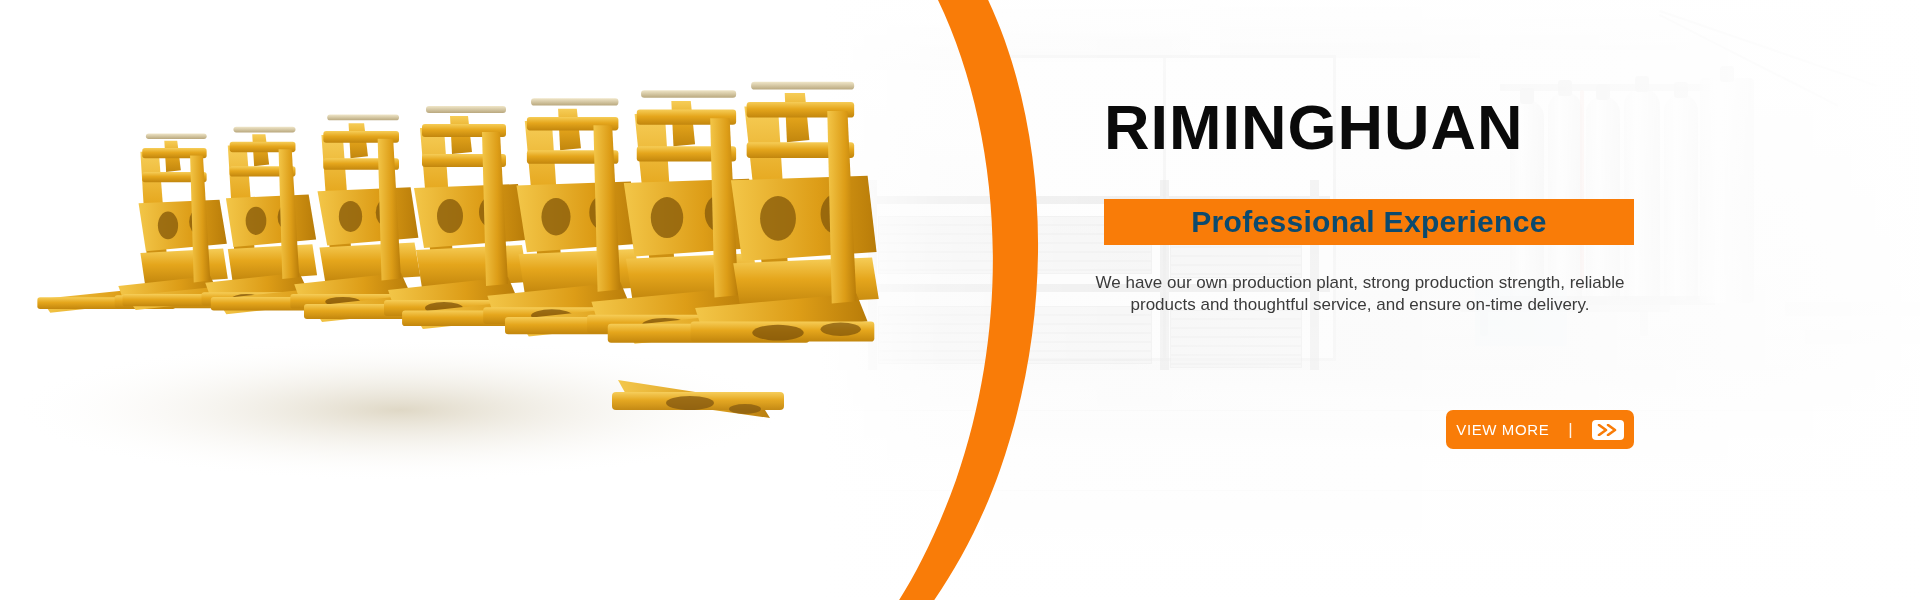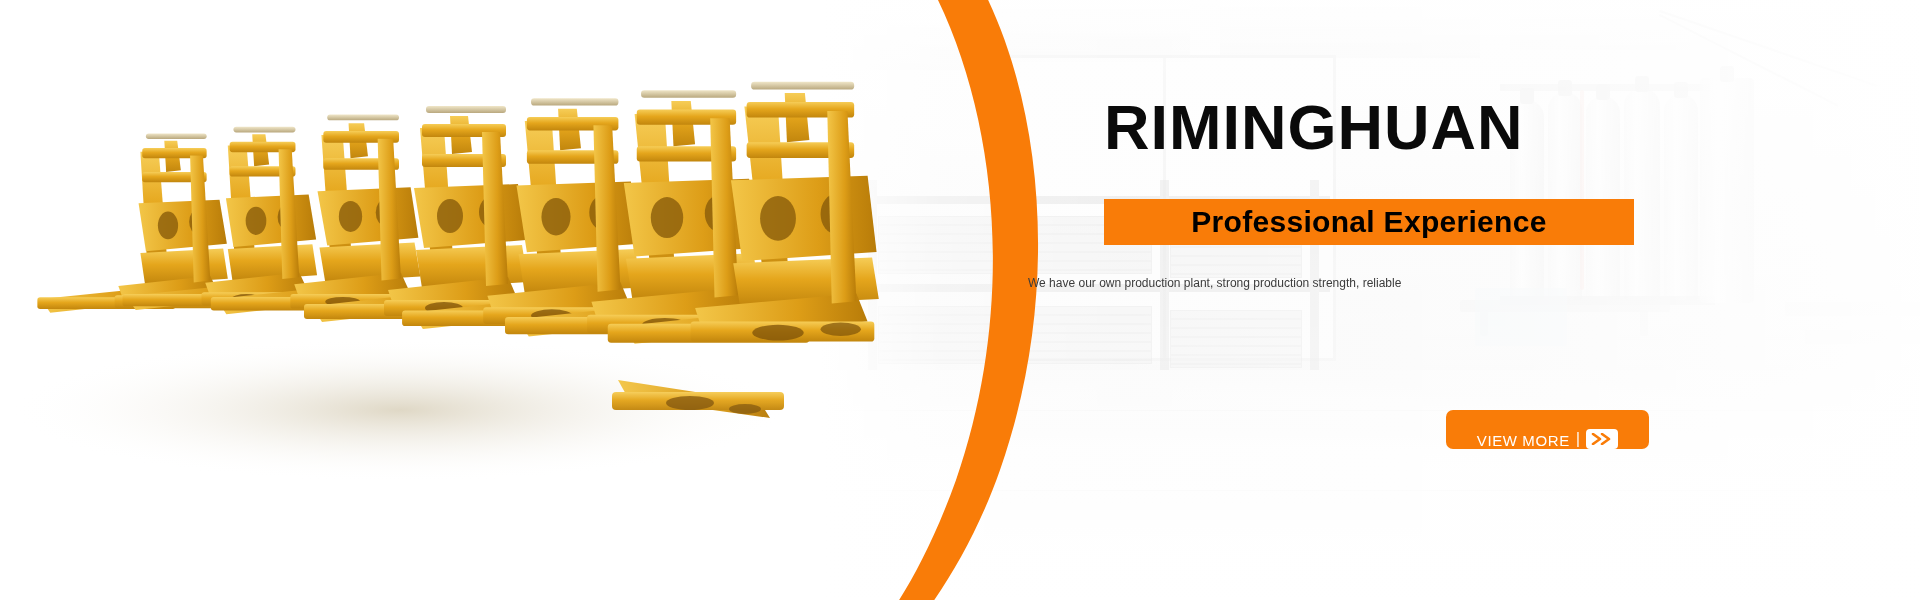--- a/index.html
+++ b/index.html
@@ -69,26 +69,26 @@
   .arc{position:absolute;left:760px;top:-40px;width:340px;height:690px;pointer-events:none;}
 
   
   .photo-left{position:absolute;left:0;top:0;width:900px;height:600px;overflow:hidden;}
 
   
   .content{position:absolute;left:1020px;top:0;width:680px;height:600px;}
   .title{position:absolute;left:84px;top:96px;width:540px;
     font-size:63px;line-height:1;font-weight:bold;color:#0a0a0a;letter-spacing:1px;white-space:nowrap;}
   .subbar{position:absolute;left:84px;top:199px;width:530px;height:46px;background:#f97c08;}
-  .subbar span{display:block;text-align:center;line-height:46px;color:#000000;font-size:30px;font-weight:bold;letter-spacing:.3px;}
-  .para{position:absolute;left:8px;top:272px;width:664px;text-align:left;
-    font-size:12px;line-height:22px;color:#3b3b3b;}
+  .subbar span{display:block;text-align:center;line-height:46px;color:#0c4a6e;font-size:30px;font-weight:bold;letter-spacing:.3px;}
+  .para{position:absolute;left:8px;top:272px;width:664px;text-align:center;
+    font-size:17px;line-height:22px;color:#3b3b3b;}
   .para div{white-space:nowrap;}
-  .btn{position:absolute;left:426px;top:410px;width:203px;height:39px;background:#f97c08;border-radius:7px;
-    display:flex;align-items:flex-end;justify-content:center;gap:6px;cursor:pointer;}
+  .btn{position:absolute;left:426px;top:410px;width:188px;height:39px;background:#f97c08;border-radius:7px;
+    display:flex;align-items:center;justify-content:center;gap:19px;cursor:pointer;}
   .btn .lbl{color:#fff;font-size:15px;letter-spacing:.6px;}
   .btn .sep{color:#fff;font-size:17px;opacity:.9;}
   .btn .chev{width:32px;height:20px;background:#fff;border-radius:4px;display:flex;align-items:center;justify-content:center;}
   .btn .chev svg{display:block;}
 </style>
 </head>
 <body>
 
 <div class="banner">
 
@@ -330,20 +330,21 @@
   <div class="content">
 
     <div class="title">RIMINGHUAN</div>
 
     <div class="subbar">
       <span>Professional Experience</span>
     </div>
 
     <div class="para">
       <div>We have our own production plant, strong production strength, reliable</div>
+      <div>products and thoughtful service, and ensure on-time delivery.</div>
     </div>
 
     <div class="btn">
       <span class="lbl">VIEW MORE</span>
       <span class="sep">|</span>
       <span class="chev">
         <svg width="22" height="12" viewBox="0 0 22 12">
           <path d="M2 1 L9 6 L2 11" fill="none" stroke="#f97c08" stroke-width="2.6" stroke-linecap="round" stroke-linejoin="round"></path>
           <path d="M11 1 L18 6 L11 11" fill="none" stroke="#f97c08" stroke-width="2.6" stroke-linecap="round" stroke-linejoin="round"></path>
         </svg>

